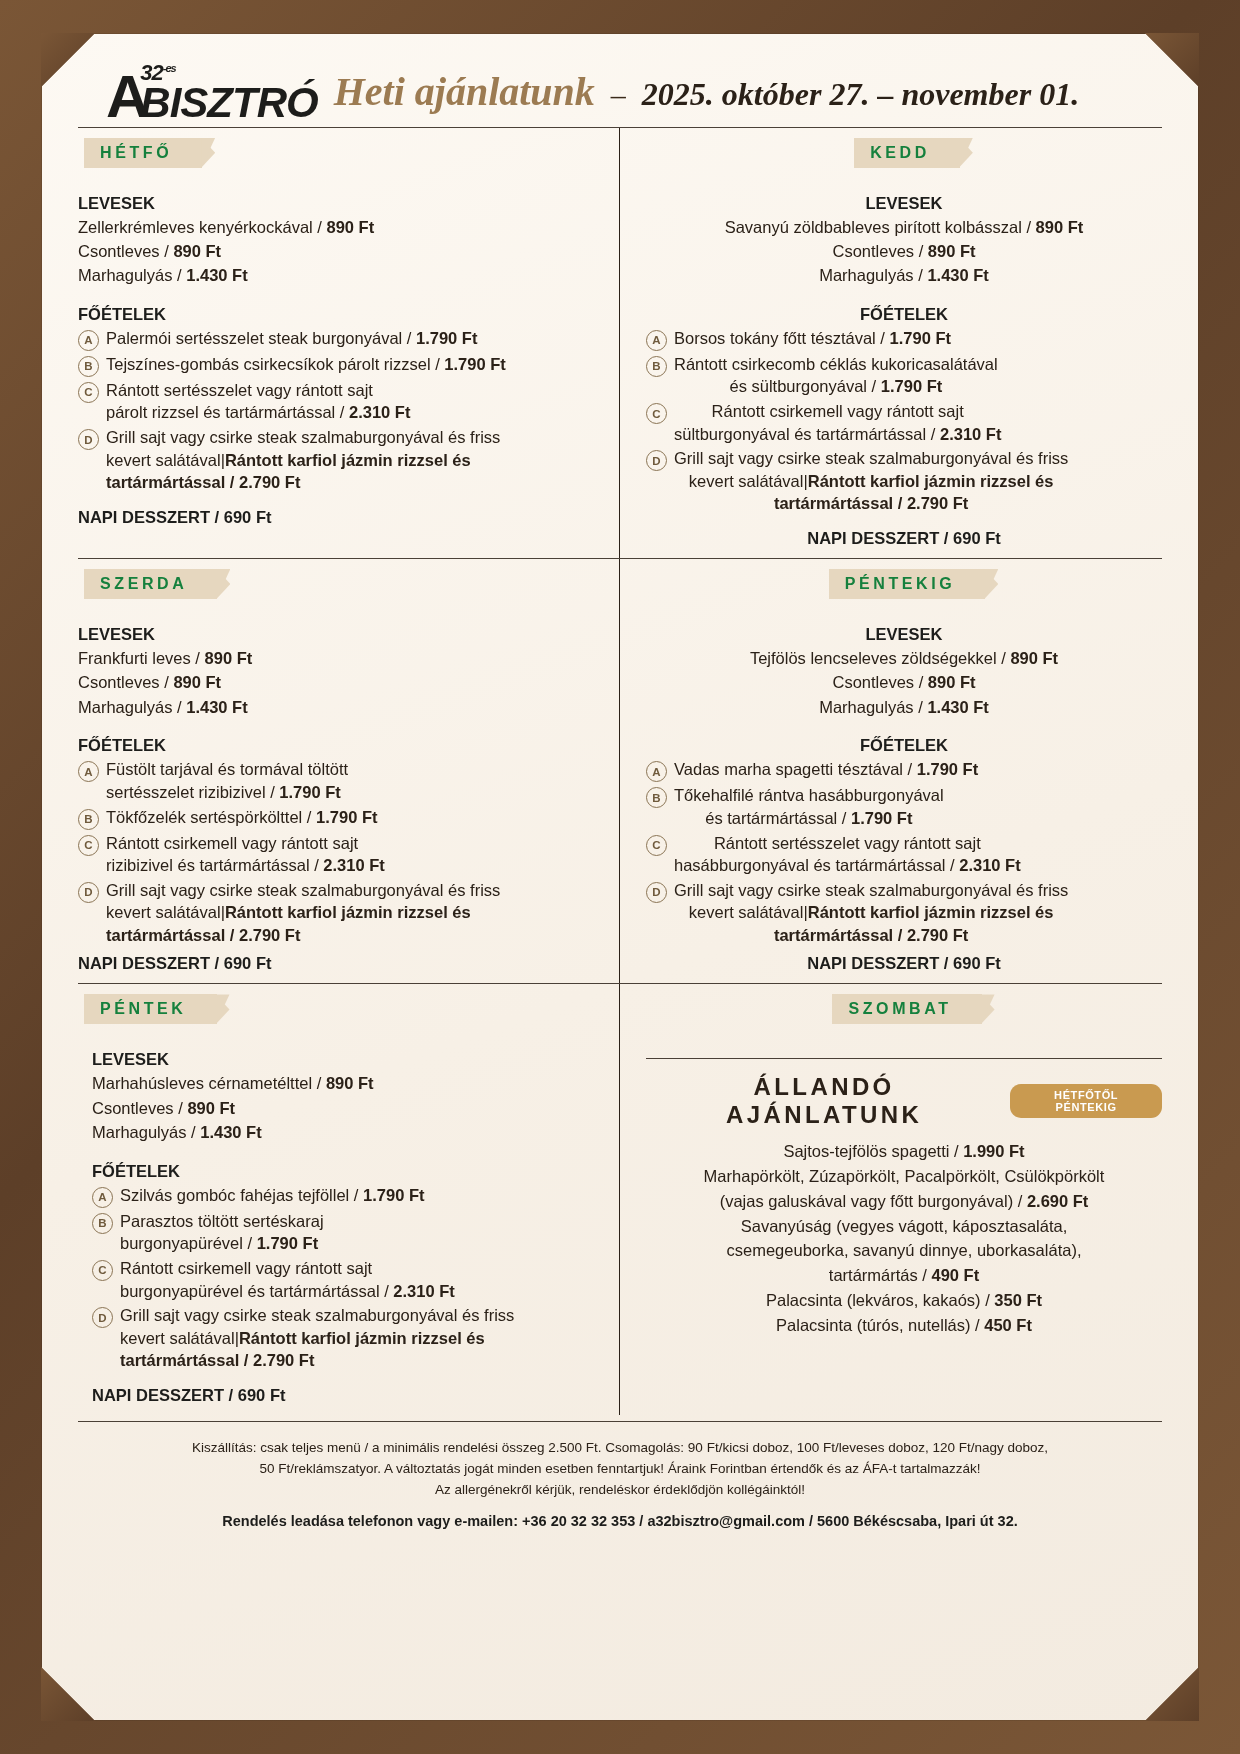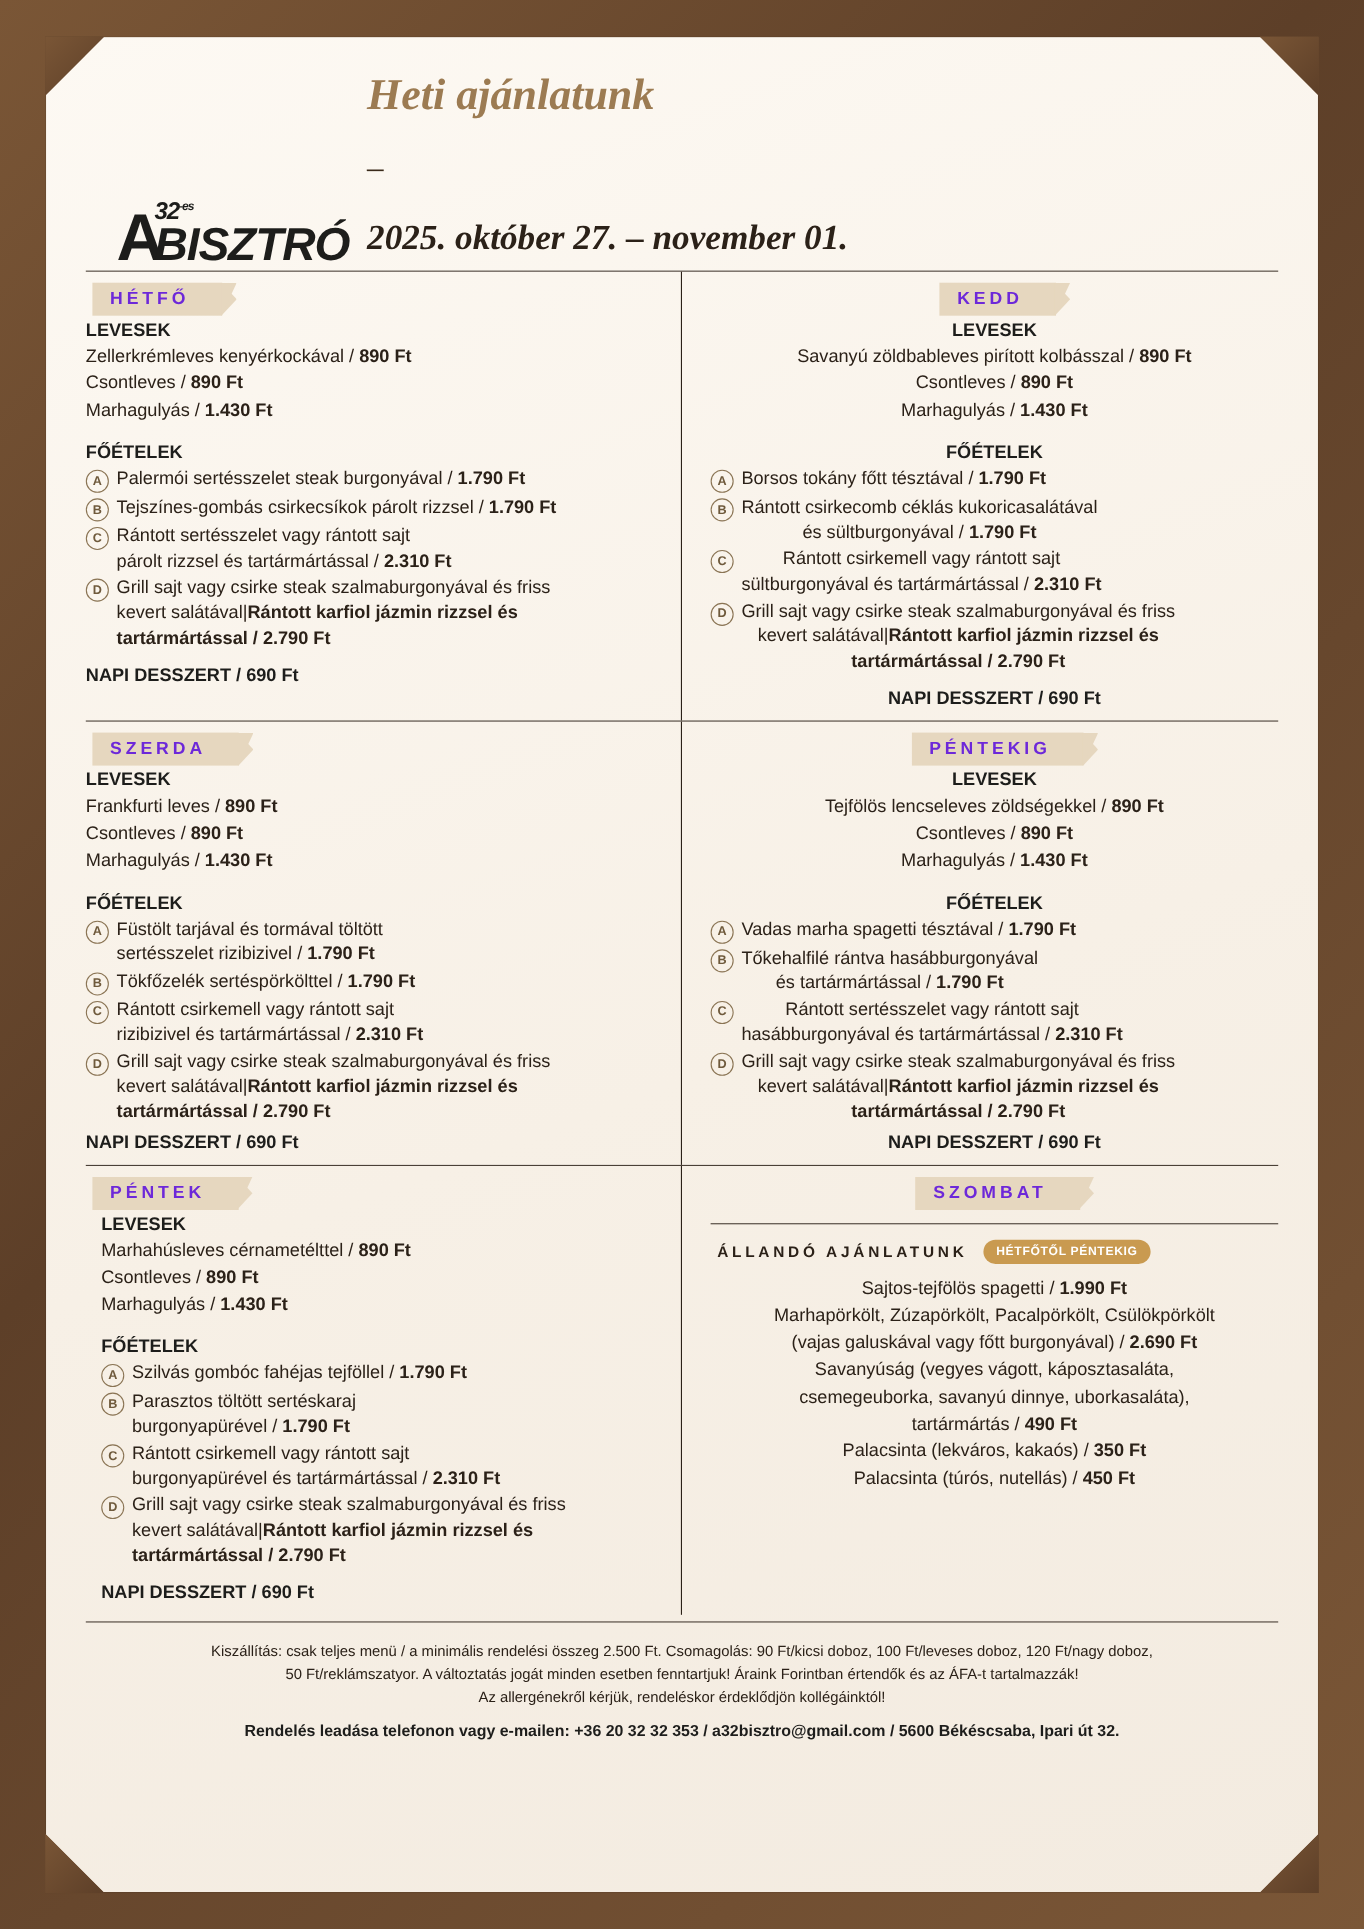--- a/index.html
+++ b/index.html
@@ -30,41 +30,41 @@
   .header { display:flex; align-items:flex-end; gap:16px; padding:0 10px 4px 28px; }
   .logo { display:flex; align-items:flex-end; position:relative; }
   .logo-a {
     font-size:60px; font-weight:bold; line-height:.86; color:#1d1d1b;
     font-family:"Liberation Sans", sans-serif; letter-spacing:-3px;
   }
   .logo-right { display:flex; flex-direction:column; line-height:1; margin-left:-6px;font-style:italic; }
   .logo-32 { font-size:22px; font-weight:bold; color:#1d1d1b; letter-spacing:-1px; }
   .logo-32 sup { font-size:11px; font-weight:bold; vertical-align:super; }
   .logo-name { font-size:42px; font-weight:bold; color:#1d1d1b; letter-spacing:-1px; line-height:.92; }
-  .title-wrap { display:flex; align-items:baseline; gap:27px; padding-bottom:8px;flex-direction:column; }
+  .title-wrap { display:flex; align-items:baseline; gap:16px; padding-bottom:8px; }
   .title-it {
     font-family:"Liberation Serif", serif; font-style:italic; font-weight:bold;
     font-size:40px; color:#9c7b52;
   }
   .title-dash { font-family:"Liberation Serif", serif; font-size:30px; color:#3a2a1a; }
   .title-date {
     font-family:"Liberation Serif", serif; font-style:italic; font-weight:bold;
     font-size:32px; color:#2b2118;
   }
   .hr { height:1px; background:#2b2118; opacity:.85; }
   .cols { display:flex; }
   .col { width:50%; box-sizing:border-box; }
   .col.left { padding:10px 26px 10px 0; border-right:1px solid #2b2118; }
   .col.right { padding:10px 0 10px 26px;text-align:center; }
 
   
   .ribbon {
-    display:inline-block; position:relative; background:#e6d7bf; color:#6d28d9;
+    display:inline-block; position:relative; background:#e6d7bf; color:#15803d;
     font-weight:bold; font-size:16px; letter-spacing:3.6px;
-    padding:6px 30px 6px 16px; margin:0 0 2px 6px;
+    padding:6px 30px 6px 16px; margin:0 0 24px 6px;
   }
   .ribbon::after {
     content:""; position:absolute; right:-13px; top:0; bottom:0; width:14px;
     background:#e6d7bf; clip-path:polygon(0 0,100% 0,0 100%,0 100%);
   }
   .ribbon::before {
     content:""; position:absolute; right:-13px; top:0; bottom:0; width:14px;
     background:#e6d7bf; clip-path:polygon(0 0,100% 50%,0 100%);
   }
 
@@ -101,21 +101,21 @@
   .pump::before { left:22px; } .pump::after { right:22px; }
   .eye { position:absolute; width:0; height:0; border-left:11px solid transparent;
     border-right:11px solid transparent; border-top:16px solid #201913; }
   .eye.l { left:42px; top:66px; transform:rotate(6deg); }
   .eye.r { left:82px; top:66px; transform:rotate(-6deg); }
   .mouth { position:absolute; left:50px; top:96px; width:48px; height:16px; background:#201913;
     clip-path:polygon(0 0,14% 60%,28% 0,45% 70%,62% 0,80% 60%,100% 0,90% 100%,10% 100%); }
 
   
   .perm-head { display:flex; align-items:center; gap:14px; margin:4px 0 10px 6px; }
-  .perm-title { font-weight:bold; font-size:14px; letter-spacing:3.4px; color:#2b2118; }
+  .perm-title { font-weight:bold; font-size:24px; letter-spacing:3.4px; color:#2b2118; }
   .tag { background:#c99a50; color:#fff; font-weight:bold; font-size:11px;
     letter-spacing:.6px; padding:5px 12px; border-radius:11px; }
   .perm-line { font-size:16.5px; color:#2b2118; line-height:1.5; }
 
   
   .footer { text-align:center; margin-top:16px; }
   .footer .small { font-size:13.5px; color:#2b2118; line-height:1.55; }
   .footer .order { font-size:14.5px; font-weight:bold; color:#1d1d1b; margin-top:12px; }
 
   .block-div { height:1px; background:#2b2118; opacity:.85; }

